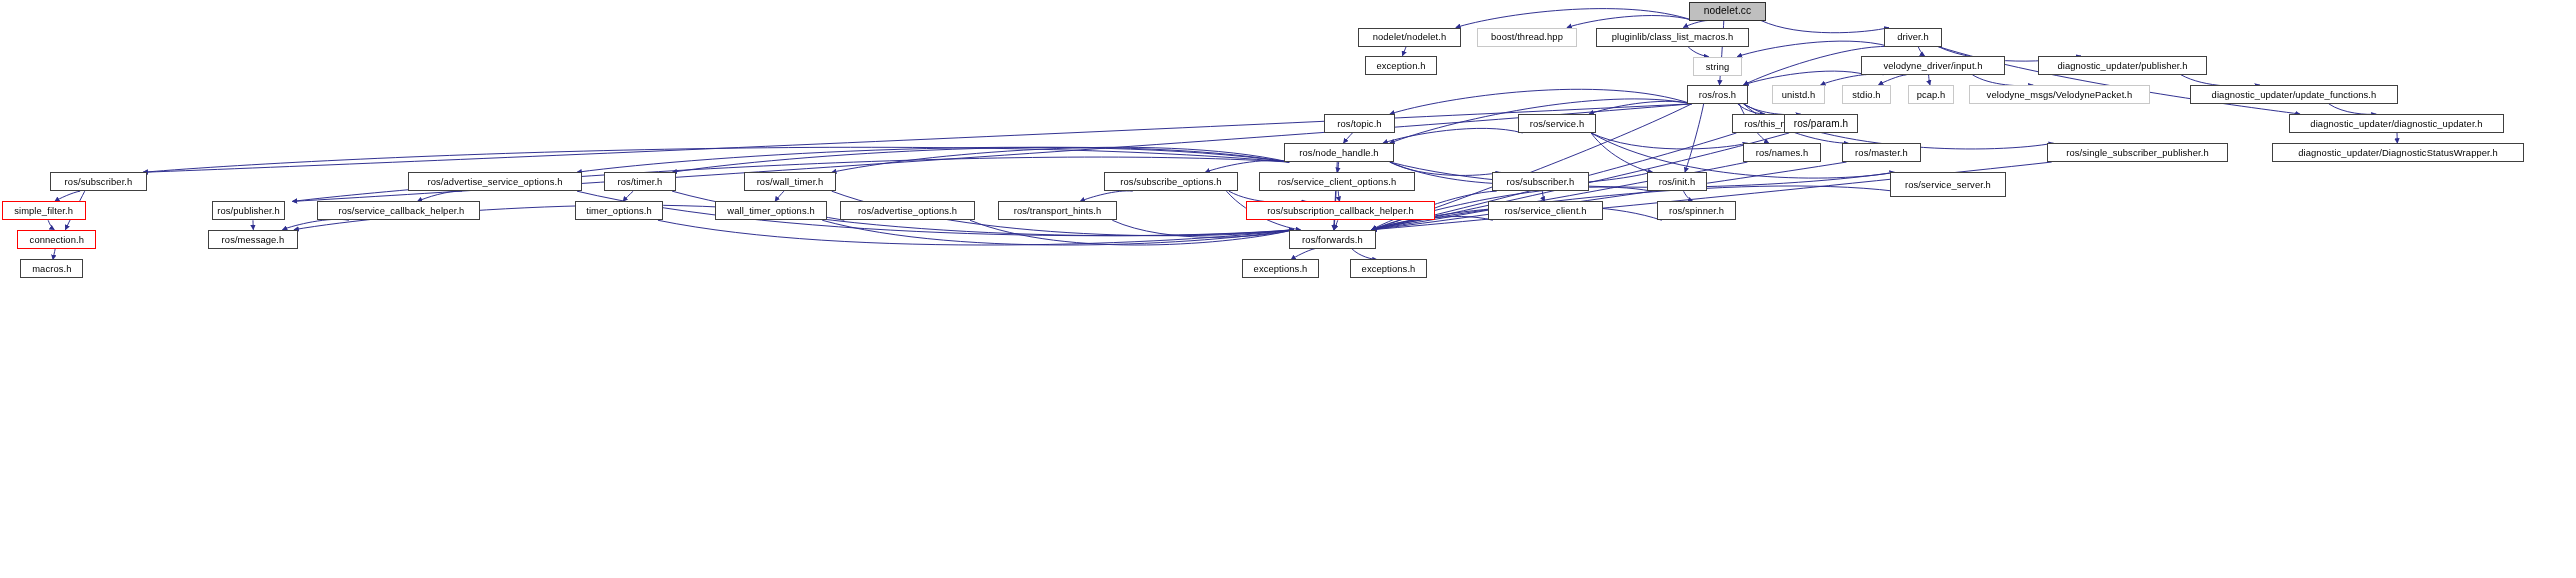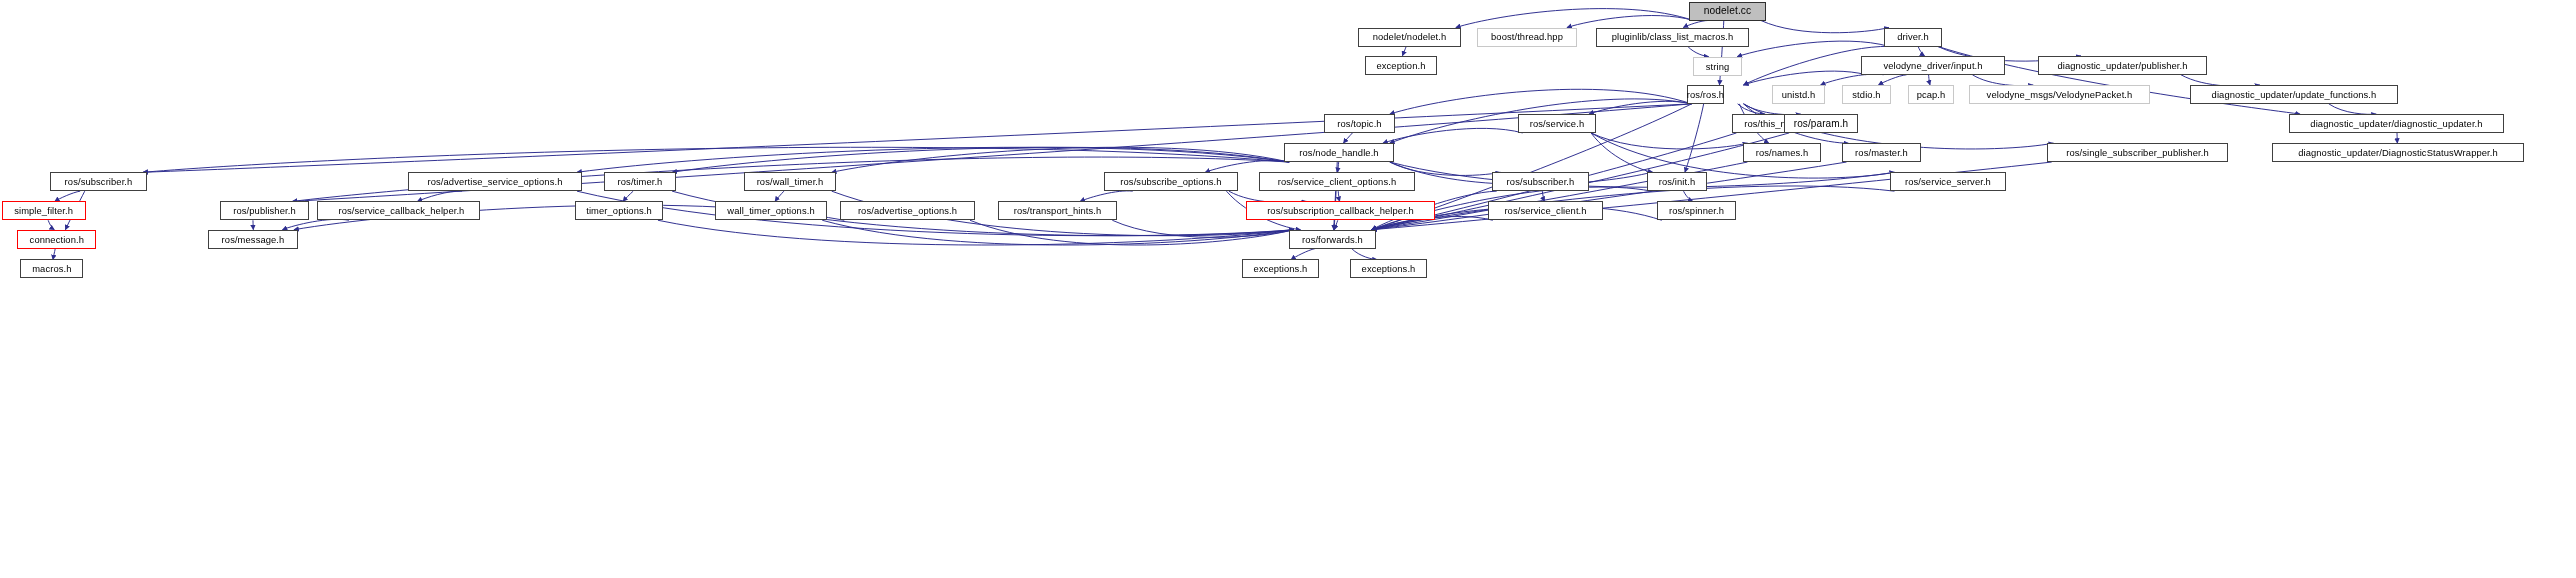--- a/index.html
+++ b/index.html
@@ -171,21 +171,21 @@
       </div>
       <div class="node external" style="left: 1693px; top: 57px; width: 49px; height: 19px; font-size: 9.4px;">
         <span class="node-label">string</span>
       </div>
       <div class="node " style="left: 1861px; top: 56px; width: 144px; height: 19px; font-size: 9.4px;">
         <span class="node-label">velodyne_driver/input.h</span>
       </div>
       <div class="node " style="left: 2038px; top: 56px; width: 169px; height: 19px; font-size: 9.4px;">
         <span class="node-label">diagnostic_updater/publisher.h</span>
       </div>
-      <div class="node " style="left: 1687px; top: 85px; width: 37px; height: 19px; font-size: 9.4px;">
+      <div class="node " style="left: 1687px; top: 85px; width: 61px; height: 19px; font-size: 9.4px;">
         <span class="node-label">ros/ros.h</span>
       </div>
       <div class="node external" style="left: 1772px; top: 85px; width: 53px; height: 19px; font-size: 9.4px;">
         <span class="node-label">unistd.h</span>
       </div>
       <div class="node external" style="left: 1842px; top: 85px; width: 49px; height: 19px; font-size: 9.4px;">
         <span class="node-label">stdio.h</span>
       </div>
       <div class="node external" style="left: 1908px; top: 85px; width: 46px; height: 19px; font-size: 9.4px;">
         <span class="node-label">pcap.h</span>
@@ -243,27 +243,27 @@
       </div>
       <div class="node " style="left: 1259px; top: 172px; width: 156px; height: 19px; font-size: 9.4px;">
         <span class="node-label">ros/service_client_options.h</span>
       </div>
       <div class="node " style="left: 1492px; top: 172px; width: 97px; height: 19px; font-size: 9.4px;">
         <span class="node-label">ros/subscriber.h</span>
       </div>
       <div class="node " style="left: 1647px; top: 172px; width: 60px; height: 19px; font-size: 9.4px;">
         <span class="node-label">ros/init.h</span>
       </div>
-      <div class="node " style="left: 1890px; top: 172px; width: 116px; height: 19px; font-size: 9.4px;">
+      <div class="node " style="left: 1890px; top: 172px; width: 116px; height: 25px; font-size: 9.4px;">
         <span class="node-label">ros/service_server.h</span>
       </div>
       <div class="node redlink" style="left: 1.6px; top: 201px; width: 84px; height: 19px; font-size: 9.4px;">
         <span class="node-label">simple_filter.h</span>
       </div>
-      <div class="node " style="left: 220px; top: 201px; width: 89px; height: 19px; font-size: 9.4px;">
+      <div class="node " style="left: 212px; top: 201px; width: 73px; height: 19px; font-size: 9.4px;">
         <span class="node-label">ros/publisher.h</span>
       </div>
       <div class="node " style="left: 317px; top: 201px; width: 163px; height: 19px; font-size: 9.4px; padding-left: 6px;">
         <span class="node-label">ros/service_callback_helper.h</span>
       </div>
       <div class="node " style="left: 575px; top: 201px; width: 88px; height: 19px; font-size: 9.4px;">
         <span class="node-label">timer_options.h</span>
       </div>
       <div class="node " style="left: 715px; top: 201px; width: 112px; height: 19px; font-size: 9.4px;">
         <span class="node-label">wall_timer_options.h</span>

